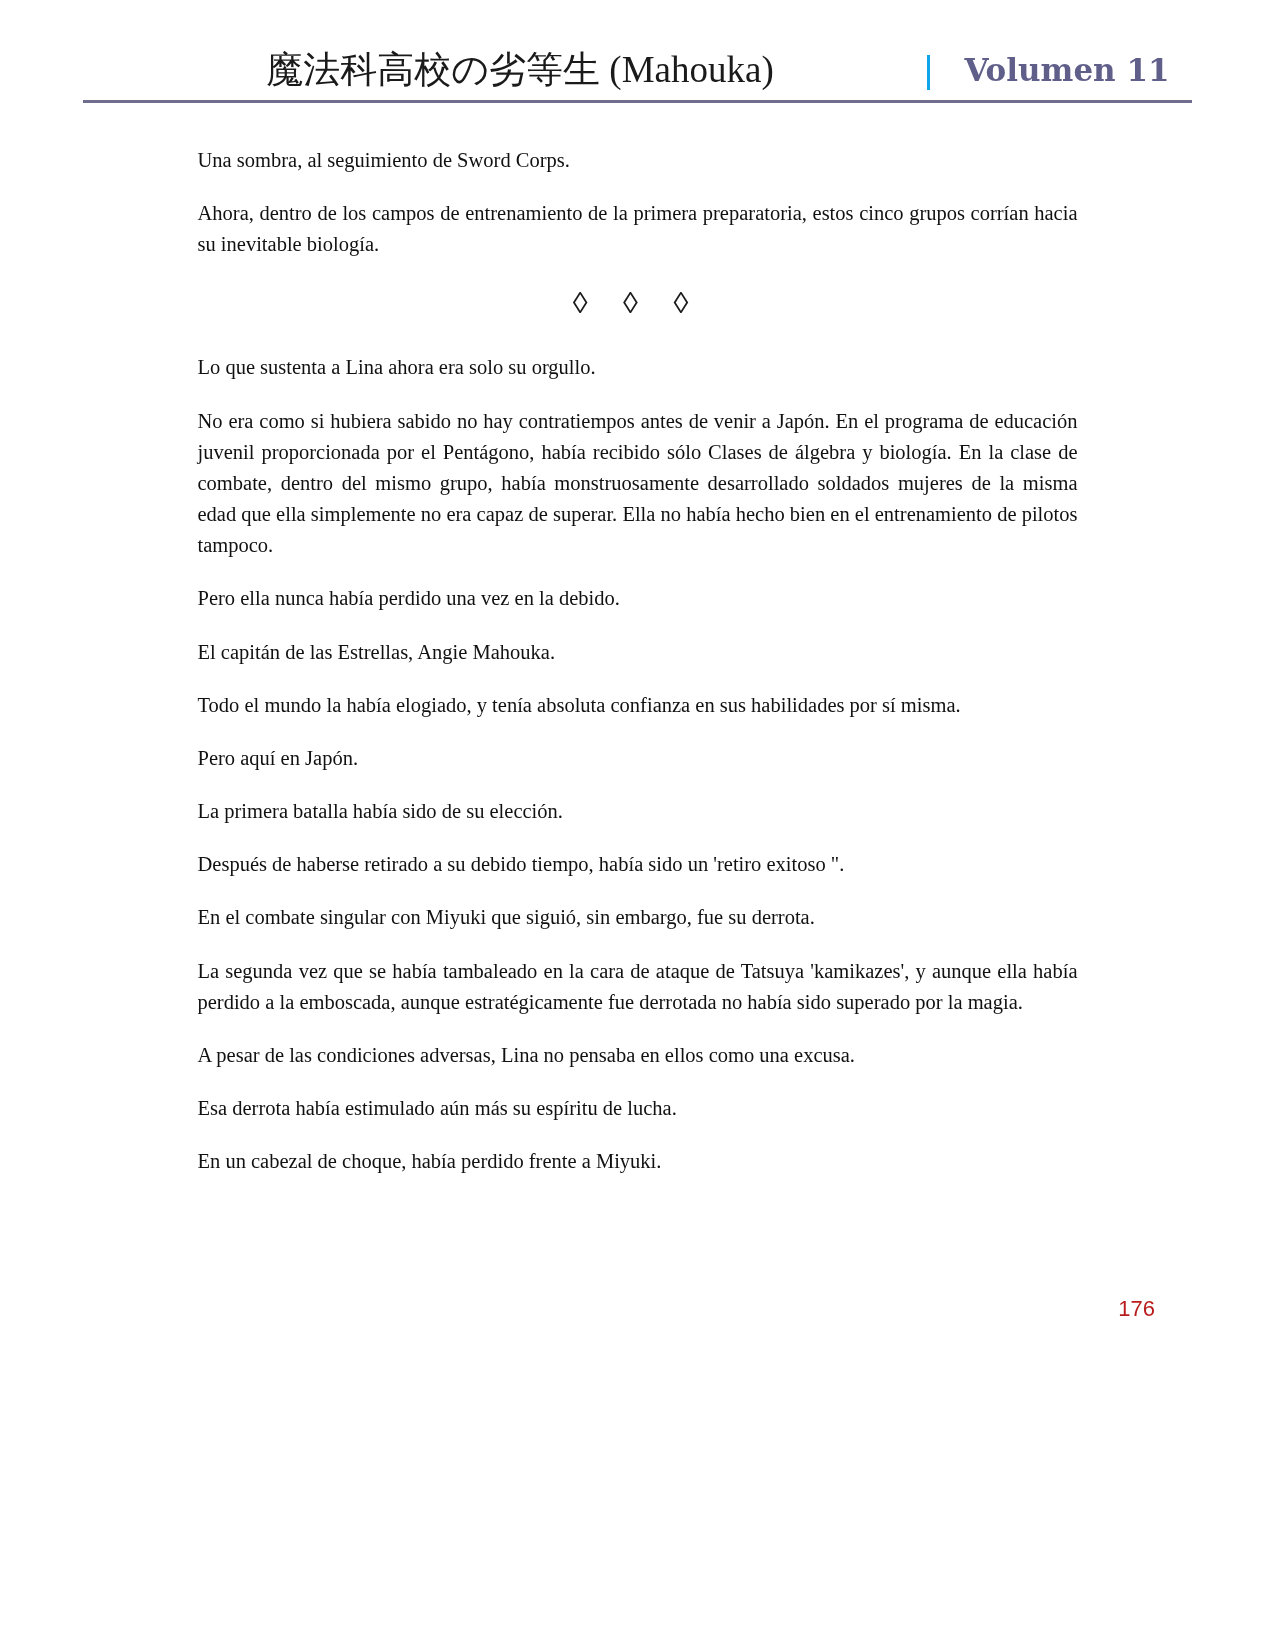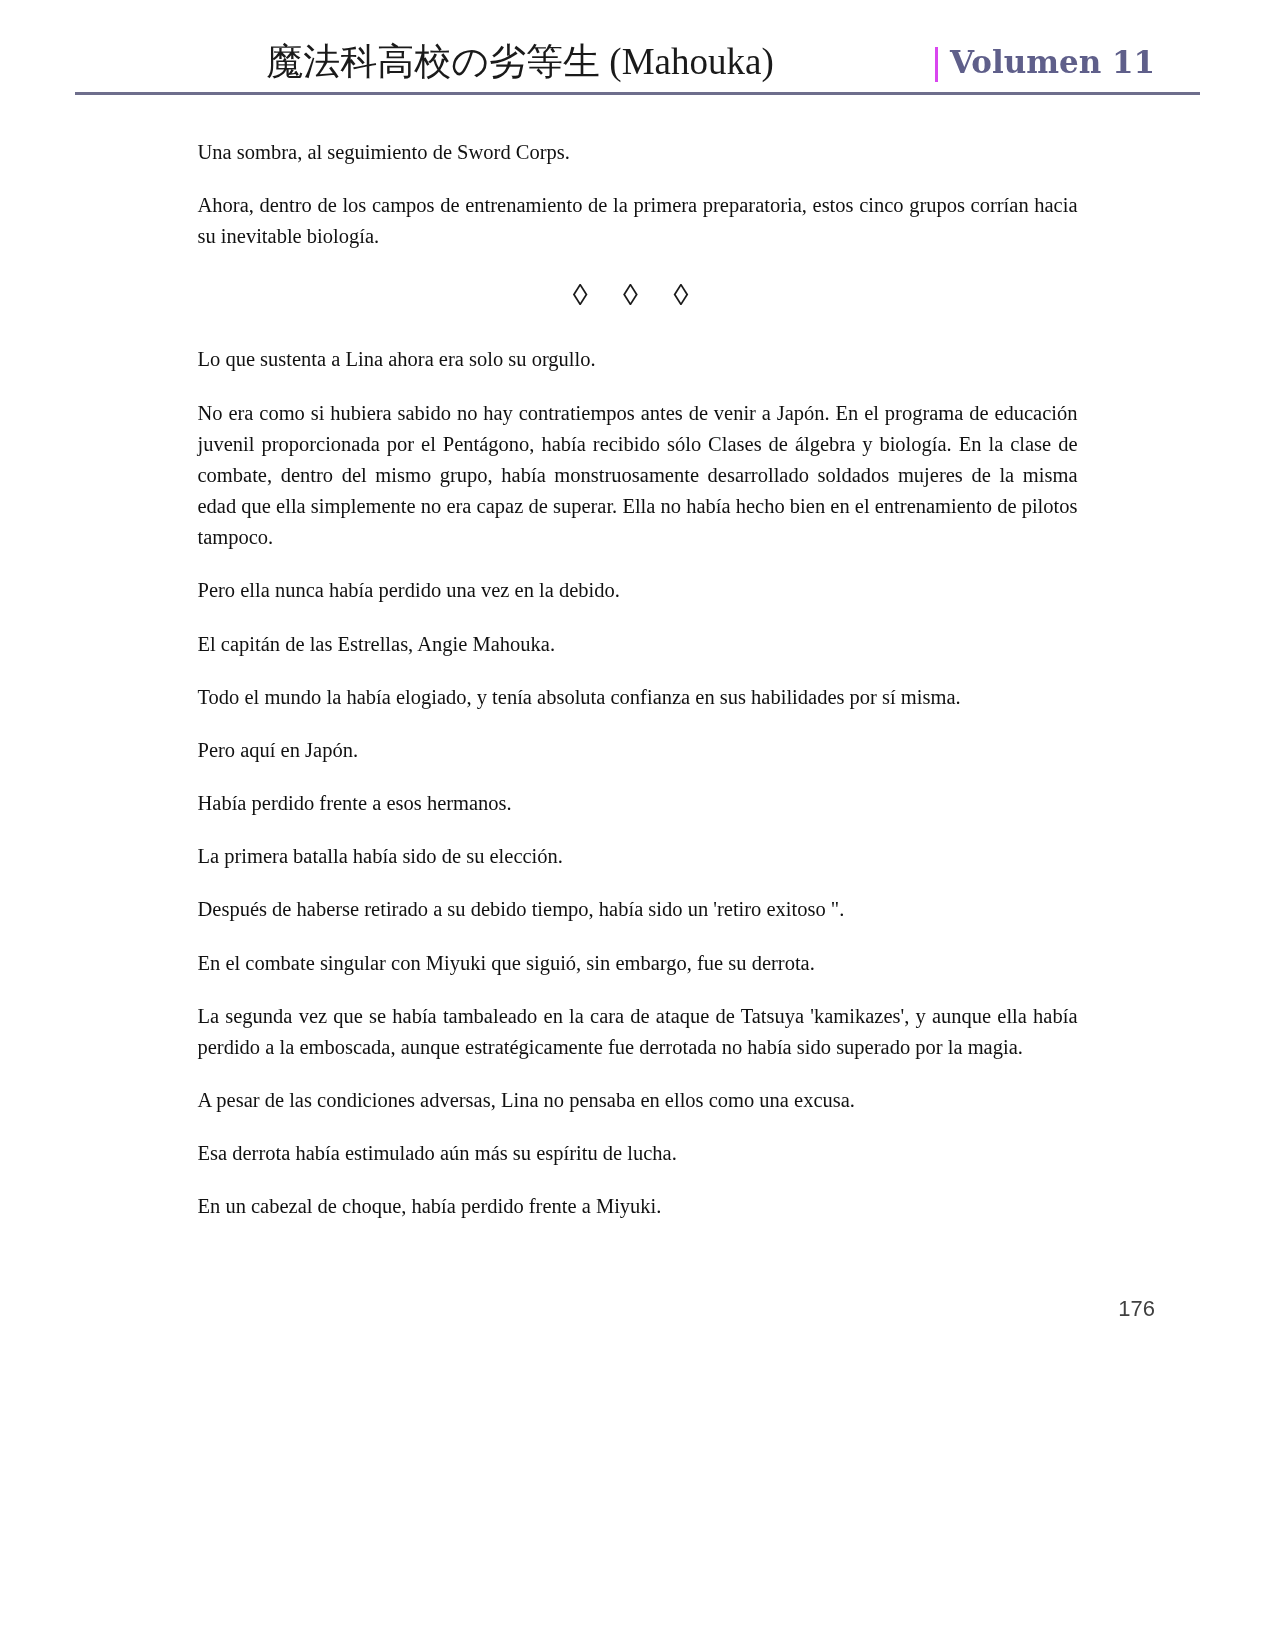--- a/index.html
+++ b/index.html
@@ -12,21 +12,21 @@
     height: 1650px;
     font-family: "Liberation Serif", serif;
     color: #000000;
     position: relative;
     overflow: hidden;
   }
   .page {
     width: 1275px;
     height: 1410px;
     box-sizing: border-box;
-    padding: 0;
+    padding: 8px;
     position: relative;
   }
 
   
   .header {
     position: relative;
     margin: 0 75px 0 75px;
     padding-top: 62px;
     height: 82px;
     box-sizing: border-box;
@@ -48,26 +48,26 @@
     padding-left: 30px;
     letter-spacing: 0px;
     white-space: nowrap;
   }
   .header-title .latin {
     font-family: "Liberation Serif", serif;
     font-size: 37px;
   }
   .header-vol {
     width: 250px;
-    text-align: left;
+    text-align: center;
     font-family: "DejaVu Serif", "Liberation Serif", serif;
     font-weight: bold;
     font-size: 31px;
     color: #5f5f8a;
-    border-left: 3px solid #d946ef;
+    border-left: 3px solid #0ea5e9;
     line-height: 1;
     padding-bottom: 4px;
     padding-left: 12px;
     white-space: nowrap;
   }
   .header-rule {
     margin: 10px 75px 0 75px;
     border-top: 3px solid #6e6e8c;
     height: 0;
   }
@@ -102,21 +102,21 @@
     position: absolute;
     left: 0;
     right: 0;
     bottom: 88px;
   }
   .page-number {
     text-align: right;
     margin-right: 120px;
     font-family: "Liberation Sans", sans-serif;
     font-size: 22px;
-    color: #404040;
+    color: #b91c1c;
   }
 </style>
 </head>
 <body>
 
 <div class="page">
 
   <div class="header">
     <div class="header-inner">
       <div class="header-title"><span>魔法科高校の劣等生</span><span class="latin"> (Mahouka)</span></div>
@@ -134,21 +134,20 @@
 
     <div class="divider">◊ ◊ ◊</div>
 
     <div>
       <p class="para">Lo que sustenta a Lina ahora era solo su orgullo.</p>
       <p class="para">No era como si hubiera sabido no hay contratiempos antes de venir a Japón. En el programa de educación juvenil proporcionada por el Pentágono, había recibido sólo Clases de álgebra y biología. En la clase de combate, dentro del mismo grupo, había monstruosamente desarrollado soldados mujeres de la misma edad que ella simplemente no era capaz de superar. Ella no había hecho bien en el entrenamiento de pilotos tampoco.</p>
       <p class="para">Pero ella nunca había perdido una vez en la debido.</p>
       <p class="para">El capitán de las Estrellas, Angie Mahouka.</p>
       <p class="para">Todo el mundo la había elogiado, y tenía absoluta confianza en sus habilidades por sí misma.</p>
       <p class="para">Pero aquí en Japón.</p>
-      <p class="para">Había perdido frente a esos hermanos.</p>
       <p class="para">La primera batalla había sido de su elección.</p>
       <p class="para">Después de haberse retirado a su debido tiempo, había sido un 'retiro exitoso ".</p>
       <p class="para">En el combate singular con Miyuki que siguió, sin embargo, fue su derrota.</p>
       <p class="para">La segunda vez que se había tambaleado en la cara de ataque de Tatsuya 'kamikazes', y aunque ella había perdido a la emboscada, aunque estratégicamente fue derrotada no había sido superado por la magia.</p>
       <p class="para">A pesar de las condiciones adversas, Lina no pensaba en ellos como una excusa.</p>
       <p class="para">Esa derrota había estimulado aún más su espíritu de lucha.</p>
       <p class="para">En un cabezal de choque, había perdido frente a Miyuki.</p>
     </div>
 
   </div>

